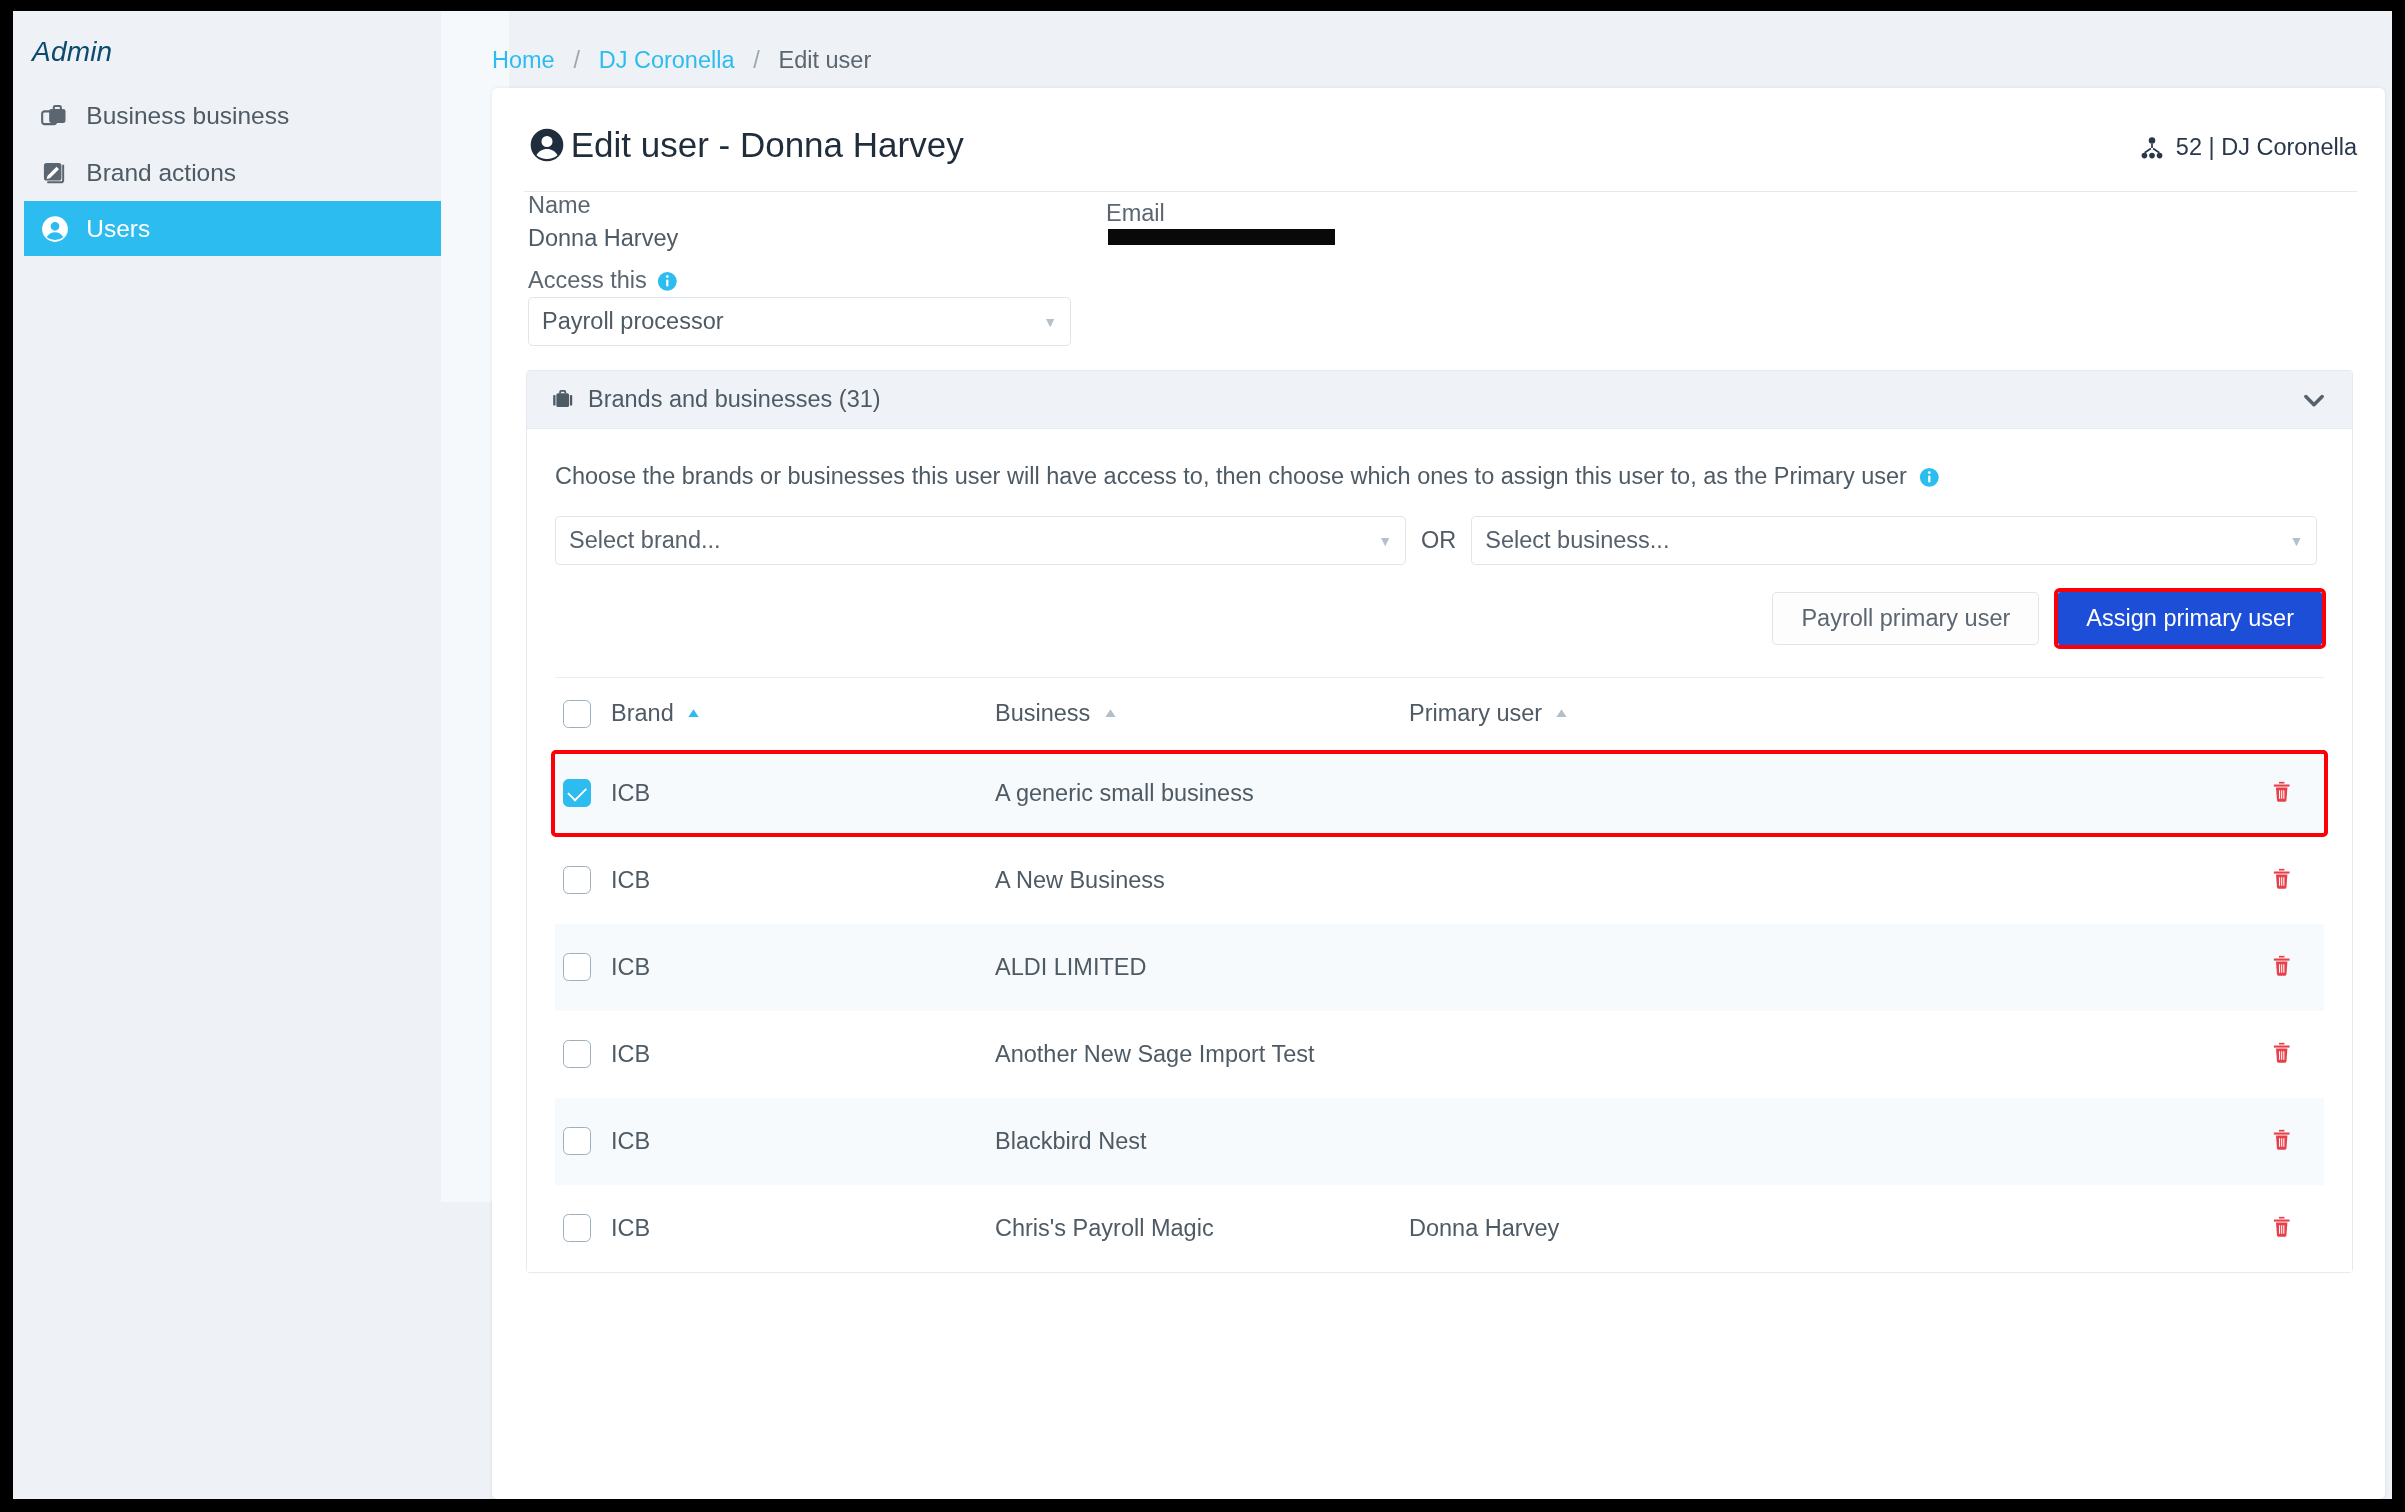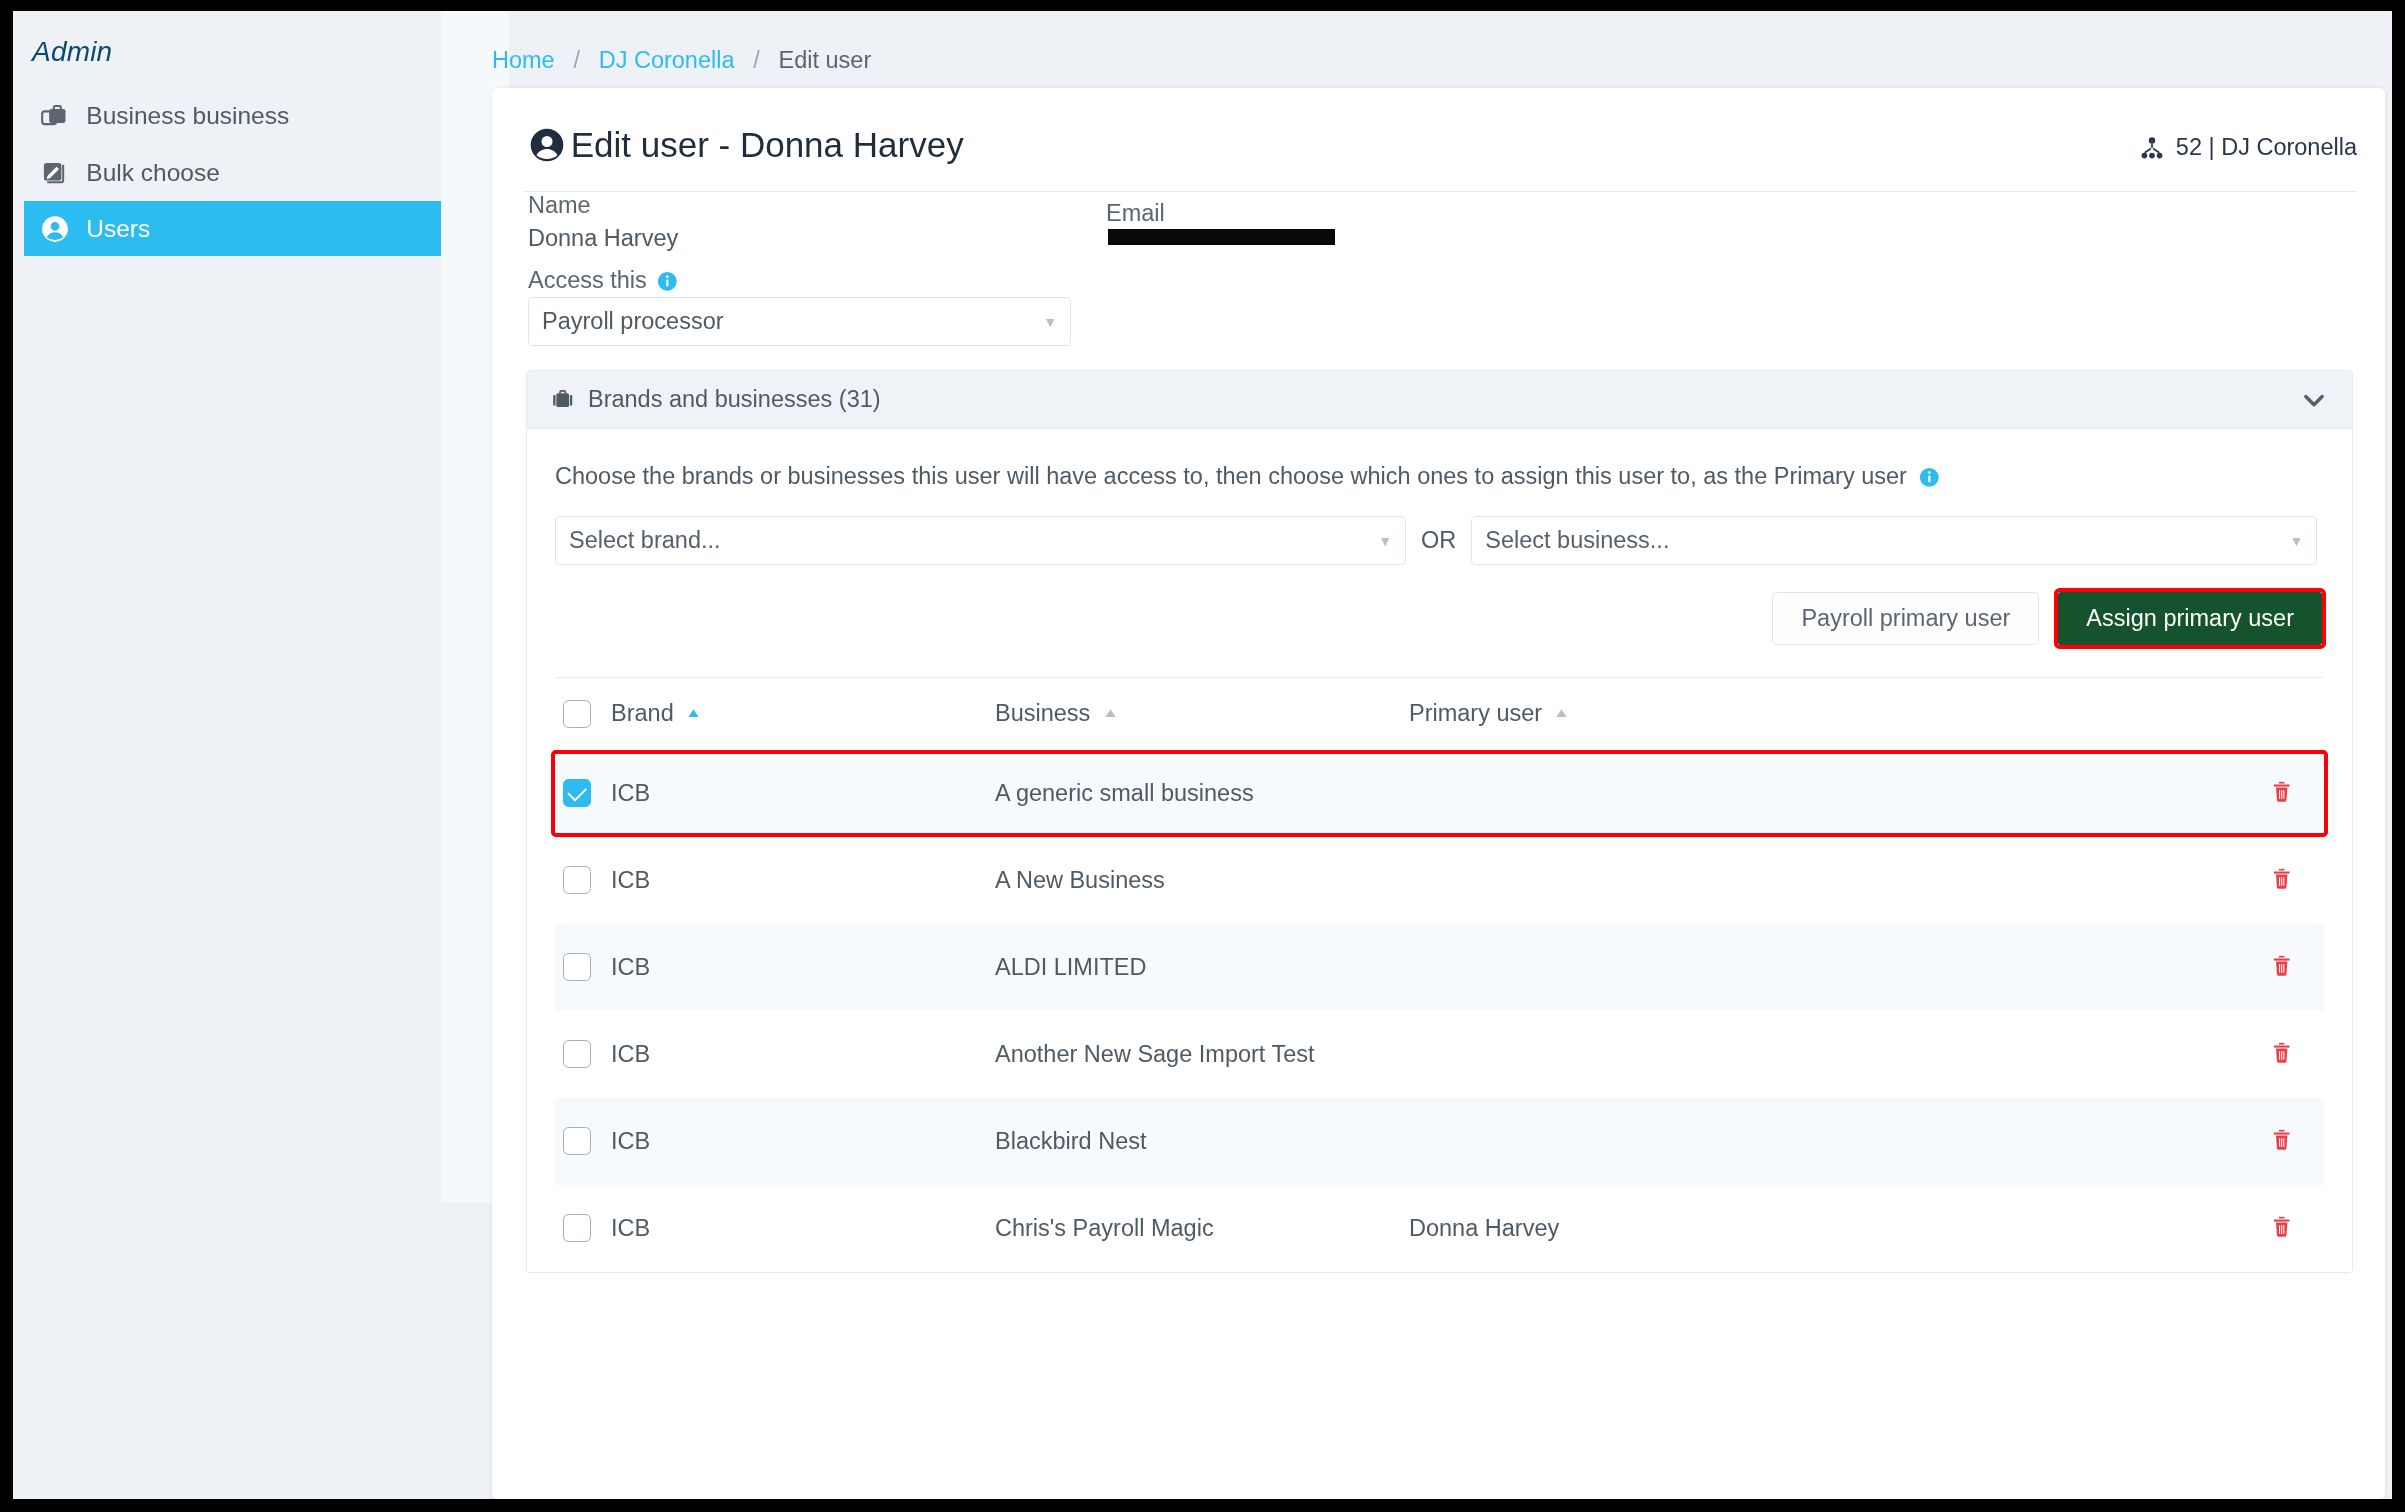--- a/index.html
+++ b/index.html
@@ -301,21 +301,21 @@
     border-radius: 5.6px;
     padding: 0;
     display: flex;
   }
   #btn-assign {
     height: 53px;
     box-sizing: border-box;
     padding: 0 28px;
     border: none;
     border-radius: 2.8px;
-    background: #14532d;
+    background: #1d4ed8;
     color: #ffffff;
     font-size: 23.5px;
     display: flex;
     align-items: center;
     white-space: nowrap;
   }
 
   
   #tbl {
     margin: 28px 28px 0 28px;
@@ -431,21 +431,21 @@
     </div>
 
     <div class="nav-item" style="top:134px;">
       <span class="nav-ico">
         <svg width="28" height="28" viewBox="0 0 24 24">
           <rect x="2.5" y="3.5" width="15" height="15" rx="2.2" fill="#5b6670"></rect>
           <path d="M5.5 14.5l7.8-7.8 2.1 2.1-7.8 7.8-2.7.6z" fill="#ffffff"></path>
           <path d="M19 5v13.2c0 1-.8 1.8-1.8 1.8H5.4" fill="none" stroke="#5b6670" stroke-width="1.7"></path>
         </svg>
       </span>
-      <span>Bulk choose</span>
+      <span>Brand actions</span>
     </div>
 
     <div class="nav-item active" style="top:190px;">
       <span class="nav-ico">
         <svg width="30" height="30" viewBox="0 0 24 24">
           <path d="M12 1.7A10.3 10.3 0 1 0 12 22.3a10.3 10.3 0 0 0 0-20.6z
                    M12 6.3a3.5 3.5 0 1 1 0 7 3.5 3.5 0 0 1 0-7z
                    M12 14.6c2.9 0 5.4 1.6 6.6 3.9a10.3 10.3 0 0 1-13.2 0c1.2-2.3 3.7-3.9 6.6-3.9z" fill="#ffffff" fill-rule="evenodd"></path>
         </svg>
       </span>

